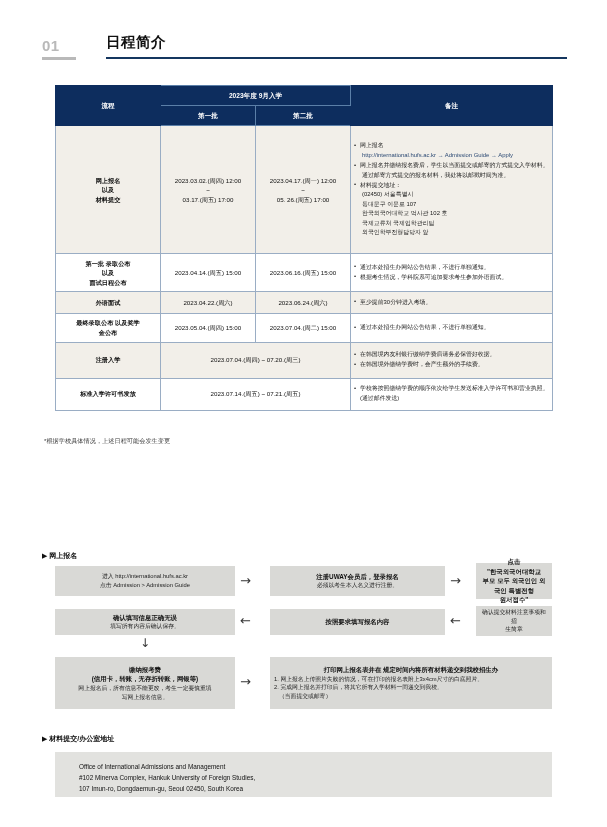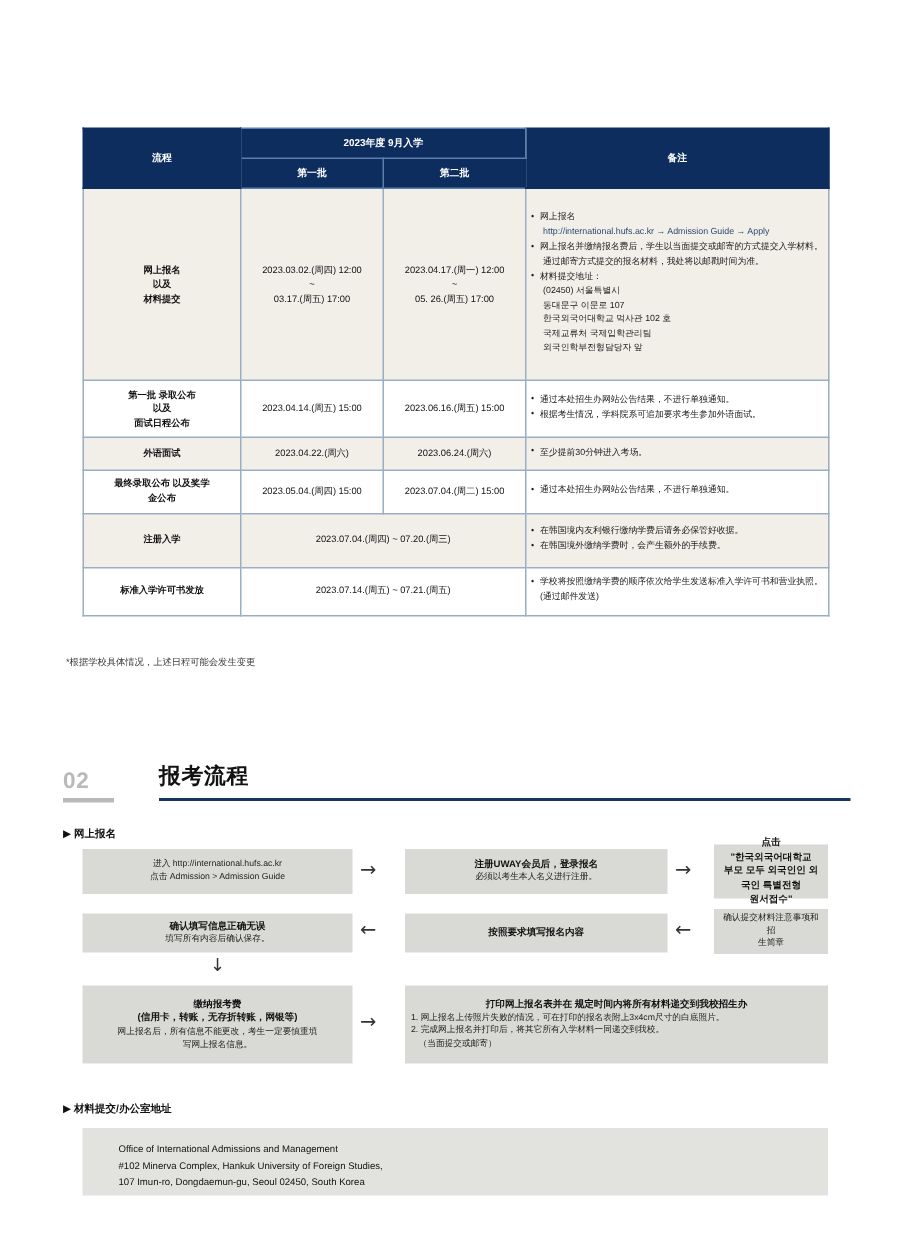--- a/index.html
+++ b/index.html
@@ -197,20 +197,26 @@
     font-size: 6.4px;
     line-height: 1.75;
     color: #111;
   }
 </style>
 </head>
 <body>
 
 <div class="page">
 
+  <div class="section-head" style="top:33px;">
+    <div class="sec-num">01</div>
+    <div class="sec-num-rule"></div>
+    <div class="sec-title">日程简介</div>
+    <div class="sec-rule"></div>
+  </div>
 
   <div class="sched-wrap">
     <table class="sched">
       <colgroup>
         <col style="width:105px">
         <col style="width:95px">
         <col style="width:95px">
         <col style="width:202px">
       </colgroup>
       <thead>
@@ -323,26 +329,20 @@
                 <li><span>学校将按照缴纳学费的顺序依次给学生发送标准入学许可书和营业执照。(通过邮件发送)</span></li>
               </ul>
             </td>
           </tr>
         </tbody>
     </table>
   </div>
 
   <div class="note">*根据学校具体情况，上述日程可能会发生变更</div>
 
-  <div class="section-head" style="top:508px;">
-    <div class="sec-num">02</div>
-    <div class="sec-num-rule"></div>
-    <div class="sec-title">报考流程</div>
-    <div class="sec-rule"></div>
-  </div>
 
   <div class="sub-head" style="left:42px; top:551px;">▶ 网上报名</div>
 
   <div class="fbox" style="left:55px; top:566px; width:180px; height:30px;">
     <div class="t2">进入 http://international.hufs.ac.kr</div>
     <div class="t2">点击 Admission &gt; Admission Guide</div>
   </div>
   <div class="arrow" style="left:240px; top:574px;">→</div>
   <div class="fbox" style="left:270px; top:566px; width:175px; height:30px;">
     <div class="t1">注册UWAY会员后，登录报名</div>

